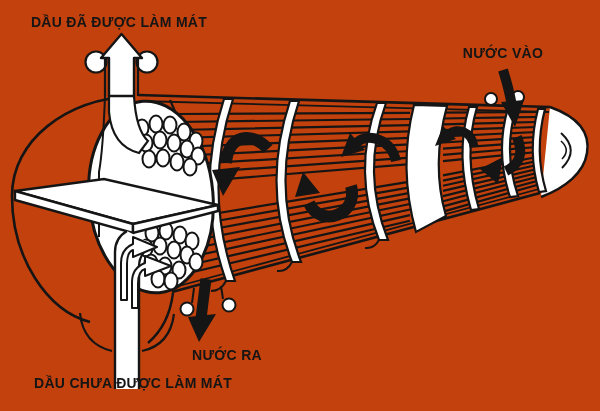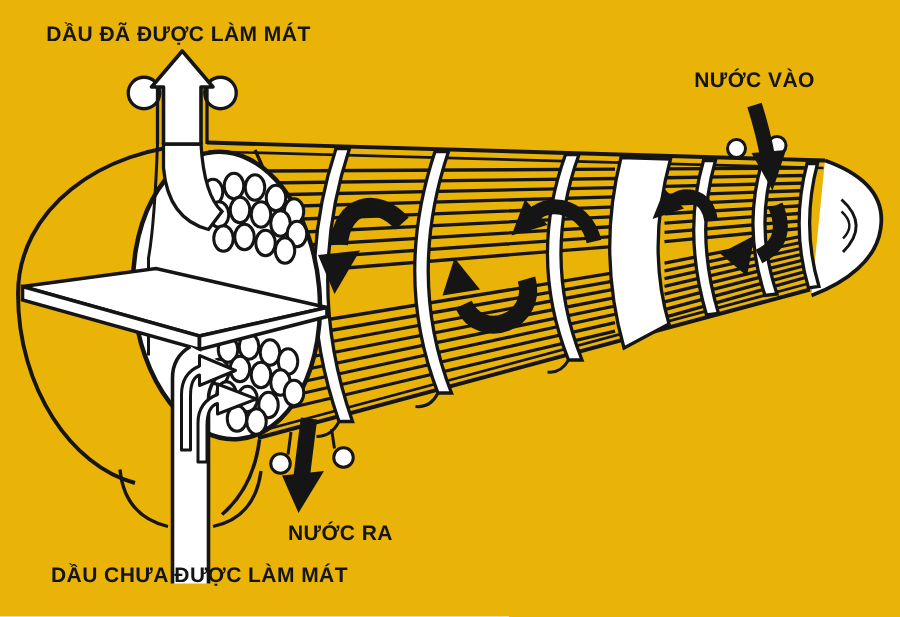--- a/index.html
+++ b/index.html
@@ -1,16 +1,16 @@
 <!DOCTYPE html>
 <html><head>
 <meta charset="utf-8">
 <style>
   html,body{margin:0;padding:0;background:#ffffff;}
-  .page{position:relative;width:600px;height:411px;background:#eab308;overflow:hidden;
+  .page{position:relative;width:600px;height:411px;background:#c2410c;overflow:hidden;
         font-family:"Liberation Sans",sans-serif;}
   svg{position:absolute;left:0;top:0;}
   .lines{stroke:#151515;fill:none;}
   .lbl{font-family:"Liberation Sans",sans-serif;font-weight:bold;font-size:14px;
        fill:#151515;letter-spacing:0.3px;}
 </style>
 </head>
 <body>
 
 <div class="page">

